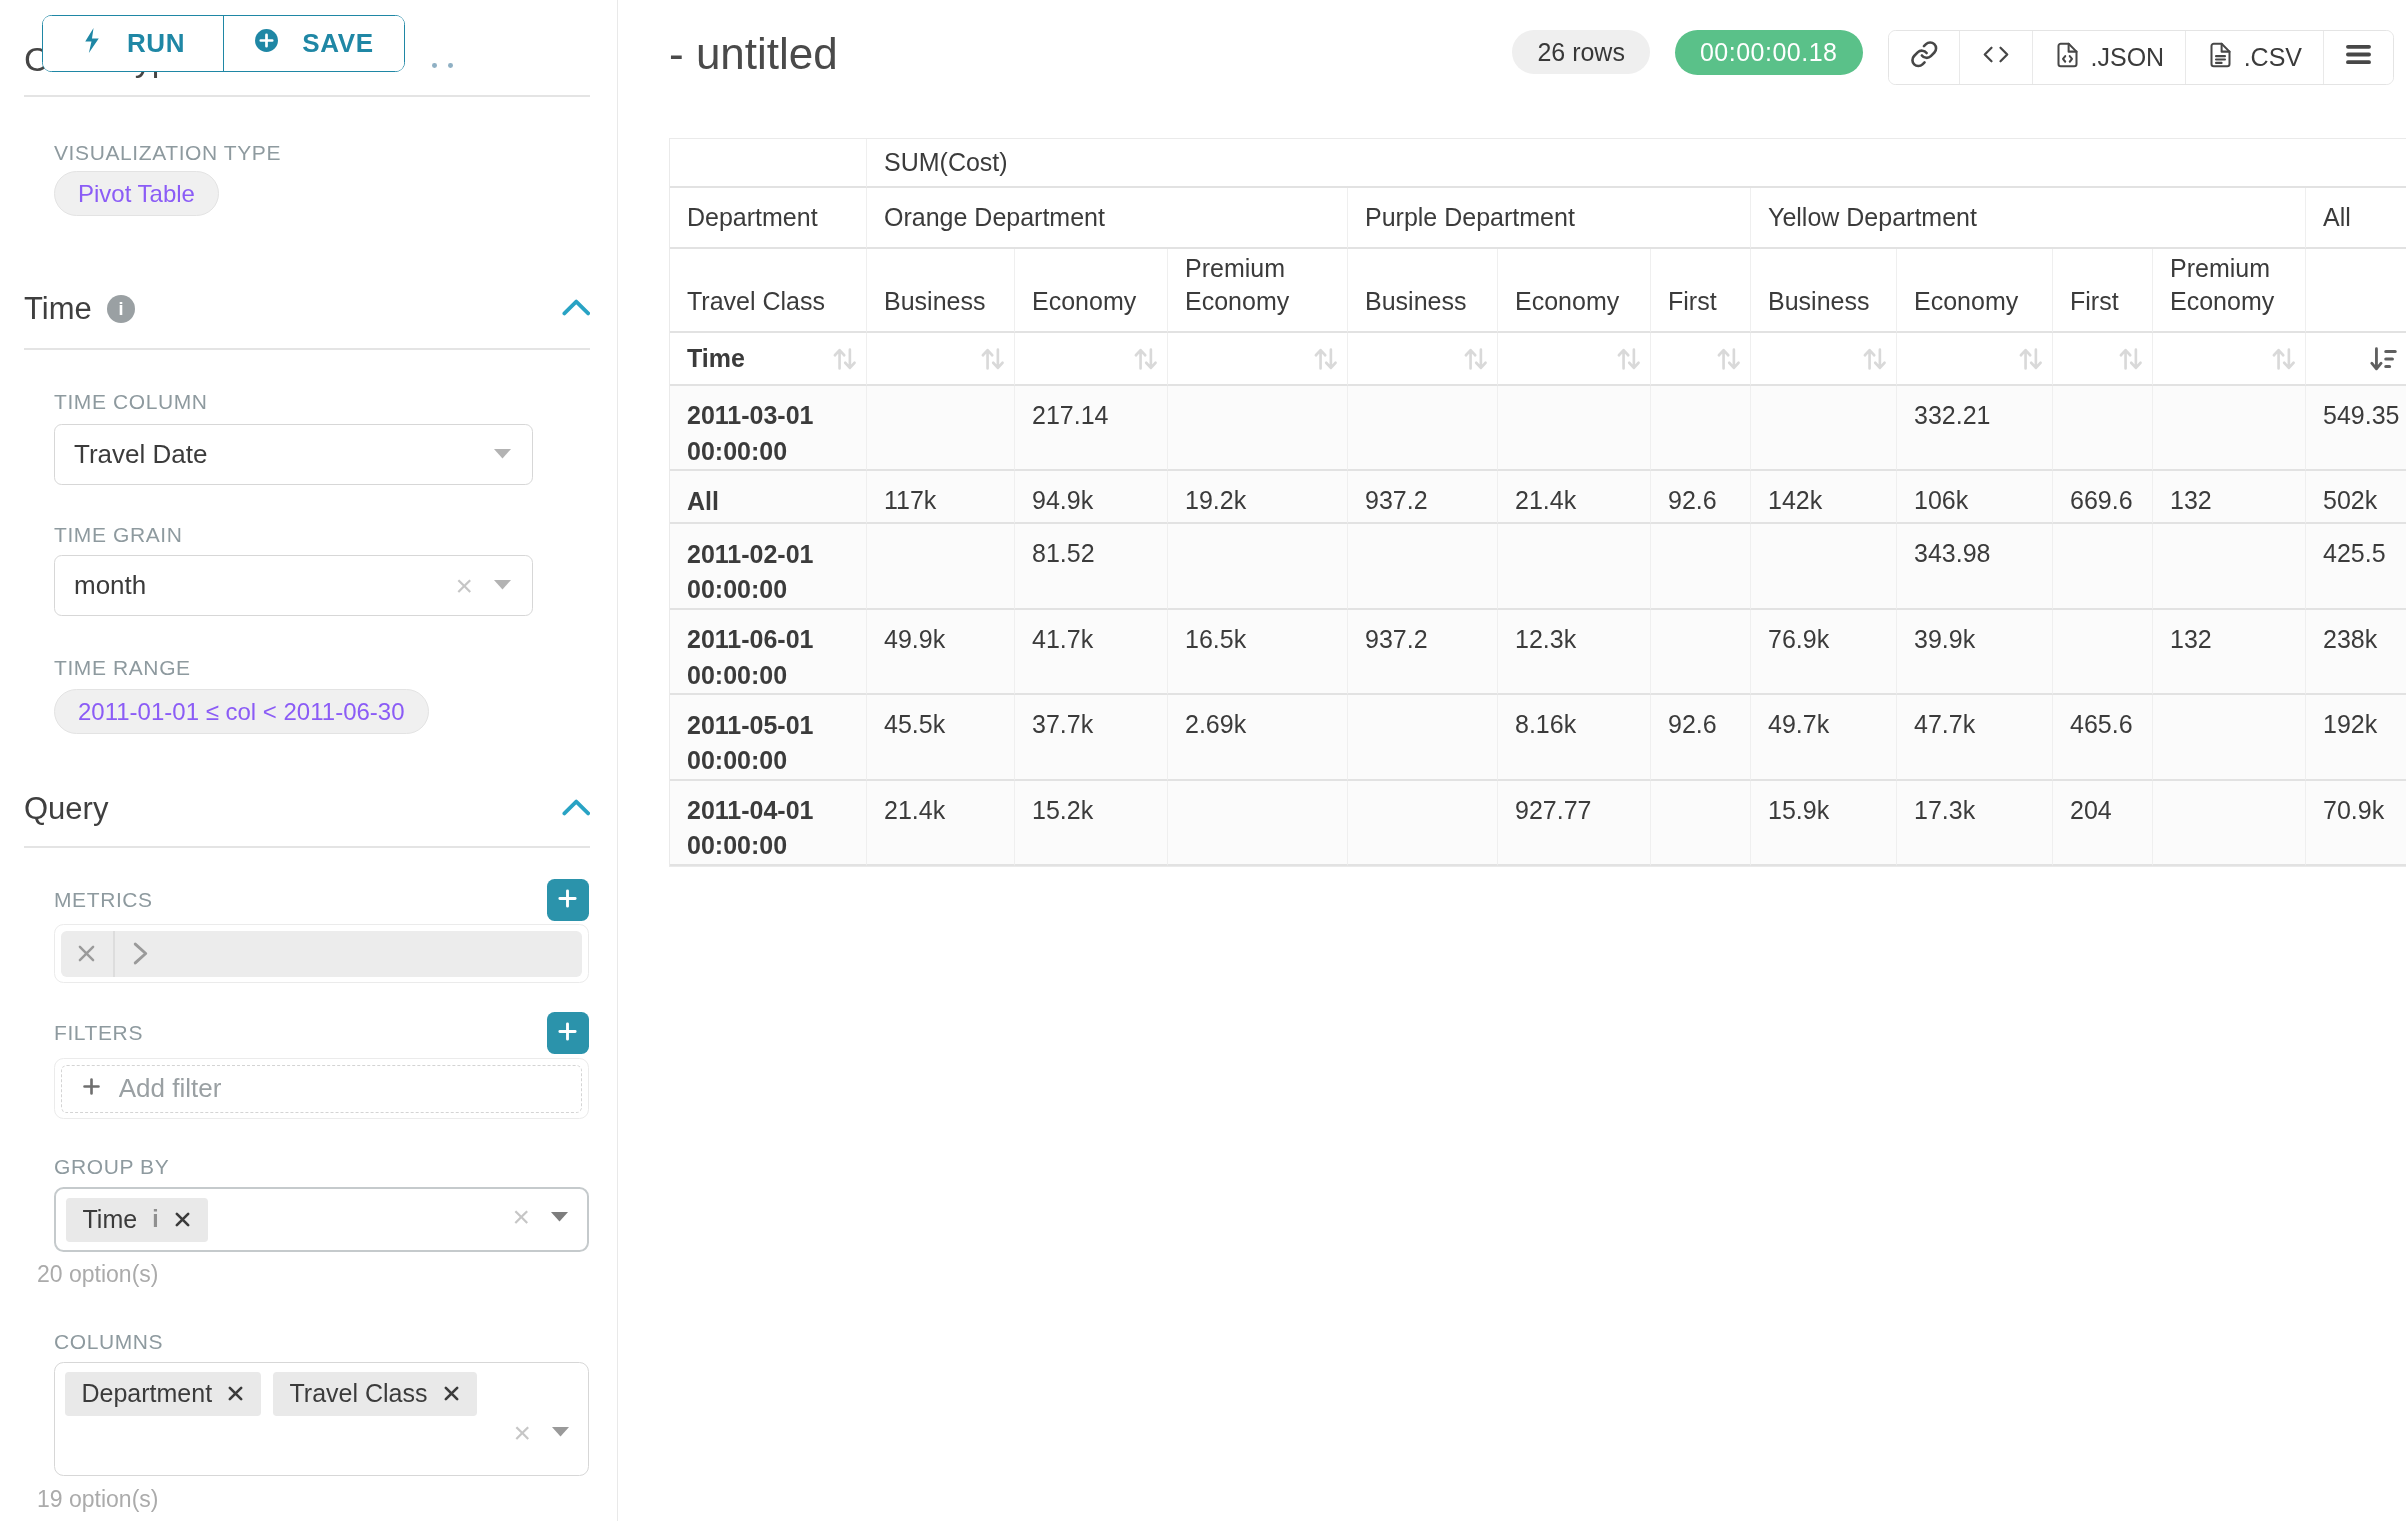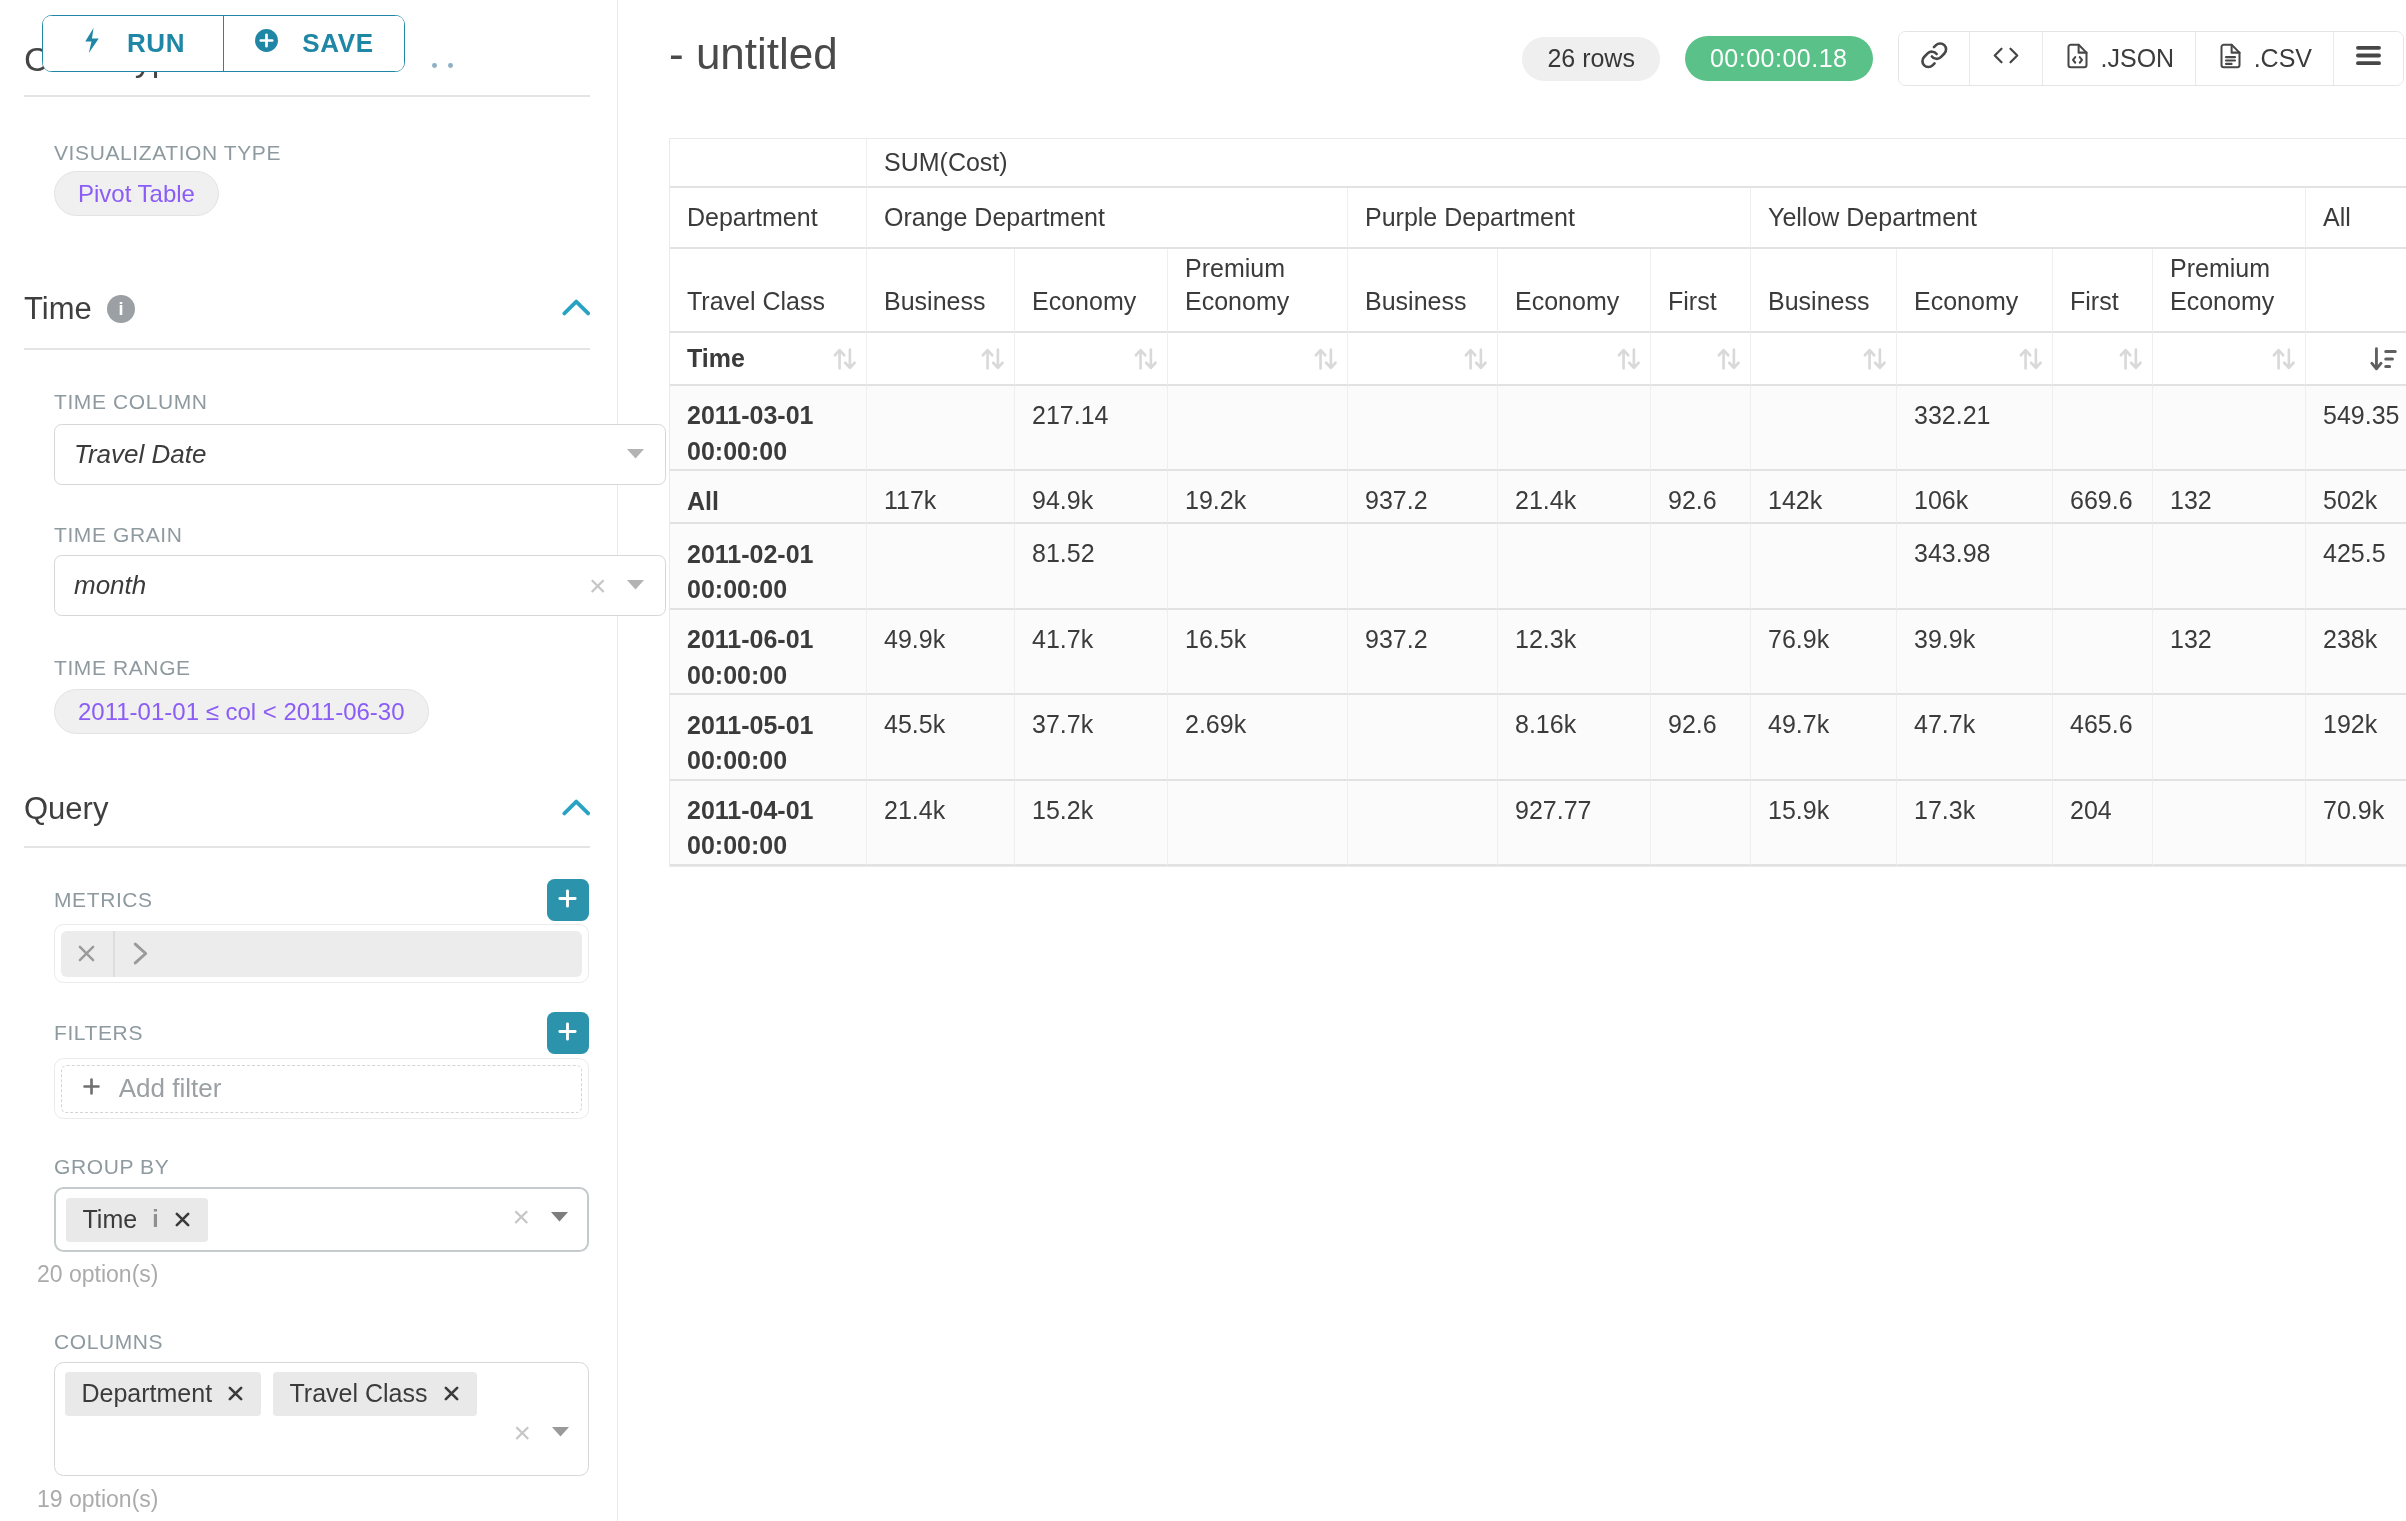--- a/index.html
+++ b/index.html
@@ -21,22 +21,22 @@
   .top-dots i { width:4.8px; height:4.8px; border-radius:50%; background:#8fb0c4; }
   .divider { position:absolute; left:24px; width:566px; height:1.9px; background:#e4e4e4; }
   .label { position:absolute; left:54px; font-size:21px; color:#8e9a9f; letter-spacing:0.6px; }
   .pill { display:inline-flex; align-items:center; background:#f0f0f0; border:1px solid #e3e3e3;
     border-radius:25px; font-size:24px; color:#8b5cf6; padding:0 23px; height:45px; }
   .sec-head { position:absolute; left:24px; width:566px; display:flex; align-items:center; gap:15px; }
   .sec-title { font-size:31px; color:#3f3f3f; }
   .info-badge { width:28.5px; height:28.5px; border-radius:50%; background:#9aa0a3; color:#fff;
     font-size:18px; font-weight:700; display:flex; align-items:center; justify-content:center; }
   .chev-up { margin-left:auto; }
-  .select { position:absolute; left:54px; width:612px; background:#fff;
-    border:1.9px solid #d7d7d7; border-radius:7.6px; display:flex; align-items:center; padding:8px 19px;font-style:italic; }
+  .select { position:absolute; left:54px; width:479px; background:#fff;
+    border:1.9px solid #d7d7d7; border-radius:7.6px; display:flex; align-items:center; padding:8px 19px; }
   .select .val { font-size:26px; color:#3b3b3b; }
   .sel-controls { margin-left:auto; display:flex; align-items:center; gap:19px; }
   .clear-x { font-size:30px; color:#c6c6c6; line-height:1; }
   .add-btn { position:absolute; right:28.5px; width:42px; height:42px; background:#2b93ab;
     border-radius:7.6px; display:flex; align-items:center; justify-content:center; cursor:pointer; border:none;}
   .control-box { position:absolute; left:54px; width:535px; border:1.9px solid #ebebeb;
     border-radius:9.5px; padding:5.7px; background:#fff; }
   .metric-chip { background:#ececec; border-radius:5.7px; height:46px; display:flex; align-items:center; }
   .mz { display:flex; align-items:center; justify-content:center; height:100%; }
   .mz-x { width:53px; border-right:1.9px solid #dddddd; }
@@ -50,22 +50,22 @@
   .chips-select.focused { border:2.9px solid #c5cacc; }
   .chips-wrap { display:flex; gap:11.4px; flex-wrap:wrap; }
   .chip { background:#e9e9e9; border-radius:3.8px; height:44px; display:inline-flex;
     align-items:center; gap:15px; padding:0 17px; font-size:25px; color:#3b3b3b; }
   .chip .i-badge { color:#8f8f8f; font-weight:700; font-size:23px; }
   .chips-controls { position:absolute; right:17px; display:flex; align-items:center; gap:19px; }
   .hint { position:absolute; left:37px; font-size:23px; color:#ababab; }
 
   
   .main-title { position:absolute; left:669px; top:28.5px; font-size:44px; color:#4a4a4a; font-weight:400; }
-  .header-right { position:absolute; right:2px; top:30px; height:57px;
-    display:flex; align-items:center; gap:25px; }
+  .header-right { position:absolute; right:12px; top:30px; height:57px;
+    display:flex; gap:25px; }
   .rows-pill { background:#efefef; border-radius:23px; height:44px; padding:0 25px;
     display:flex; align-items:center; font-size:25px; color:#383838; }
   .timer-pill { background:#5ac189; border-radius:25px; height:45px; padding:0 25px;
     display:flex; align-items:center; font-size:25px; color:#fff; letter-spacing:0.5px; }
   .export-group { display:flex; align-items:stretch; height:55px; border:1.9px solid #e4e4e4;
     border-radius:7.6px; background:#fff; overflow:hidden; }
   .export-item { display:flex; align-items:center; gap:9.5px; padding:0 21px;
     font-size:25px; color:#3b3b3b; cursor:pointer; background:#fff; border:none;}
   .export-item + .export-item { border-left:1.9px solid #e9e9e9; }
 

